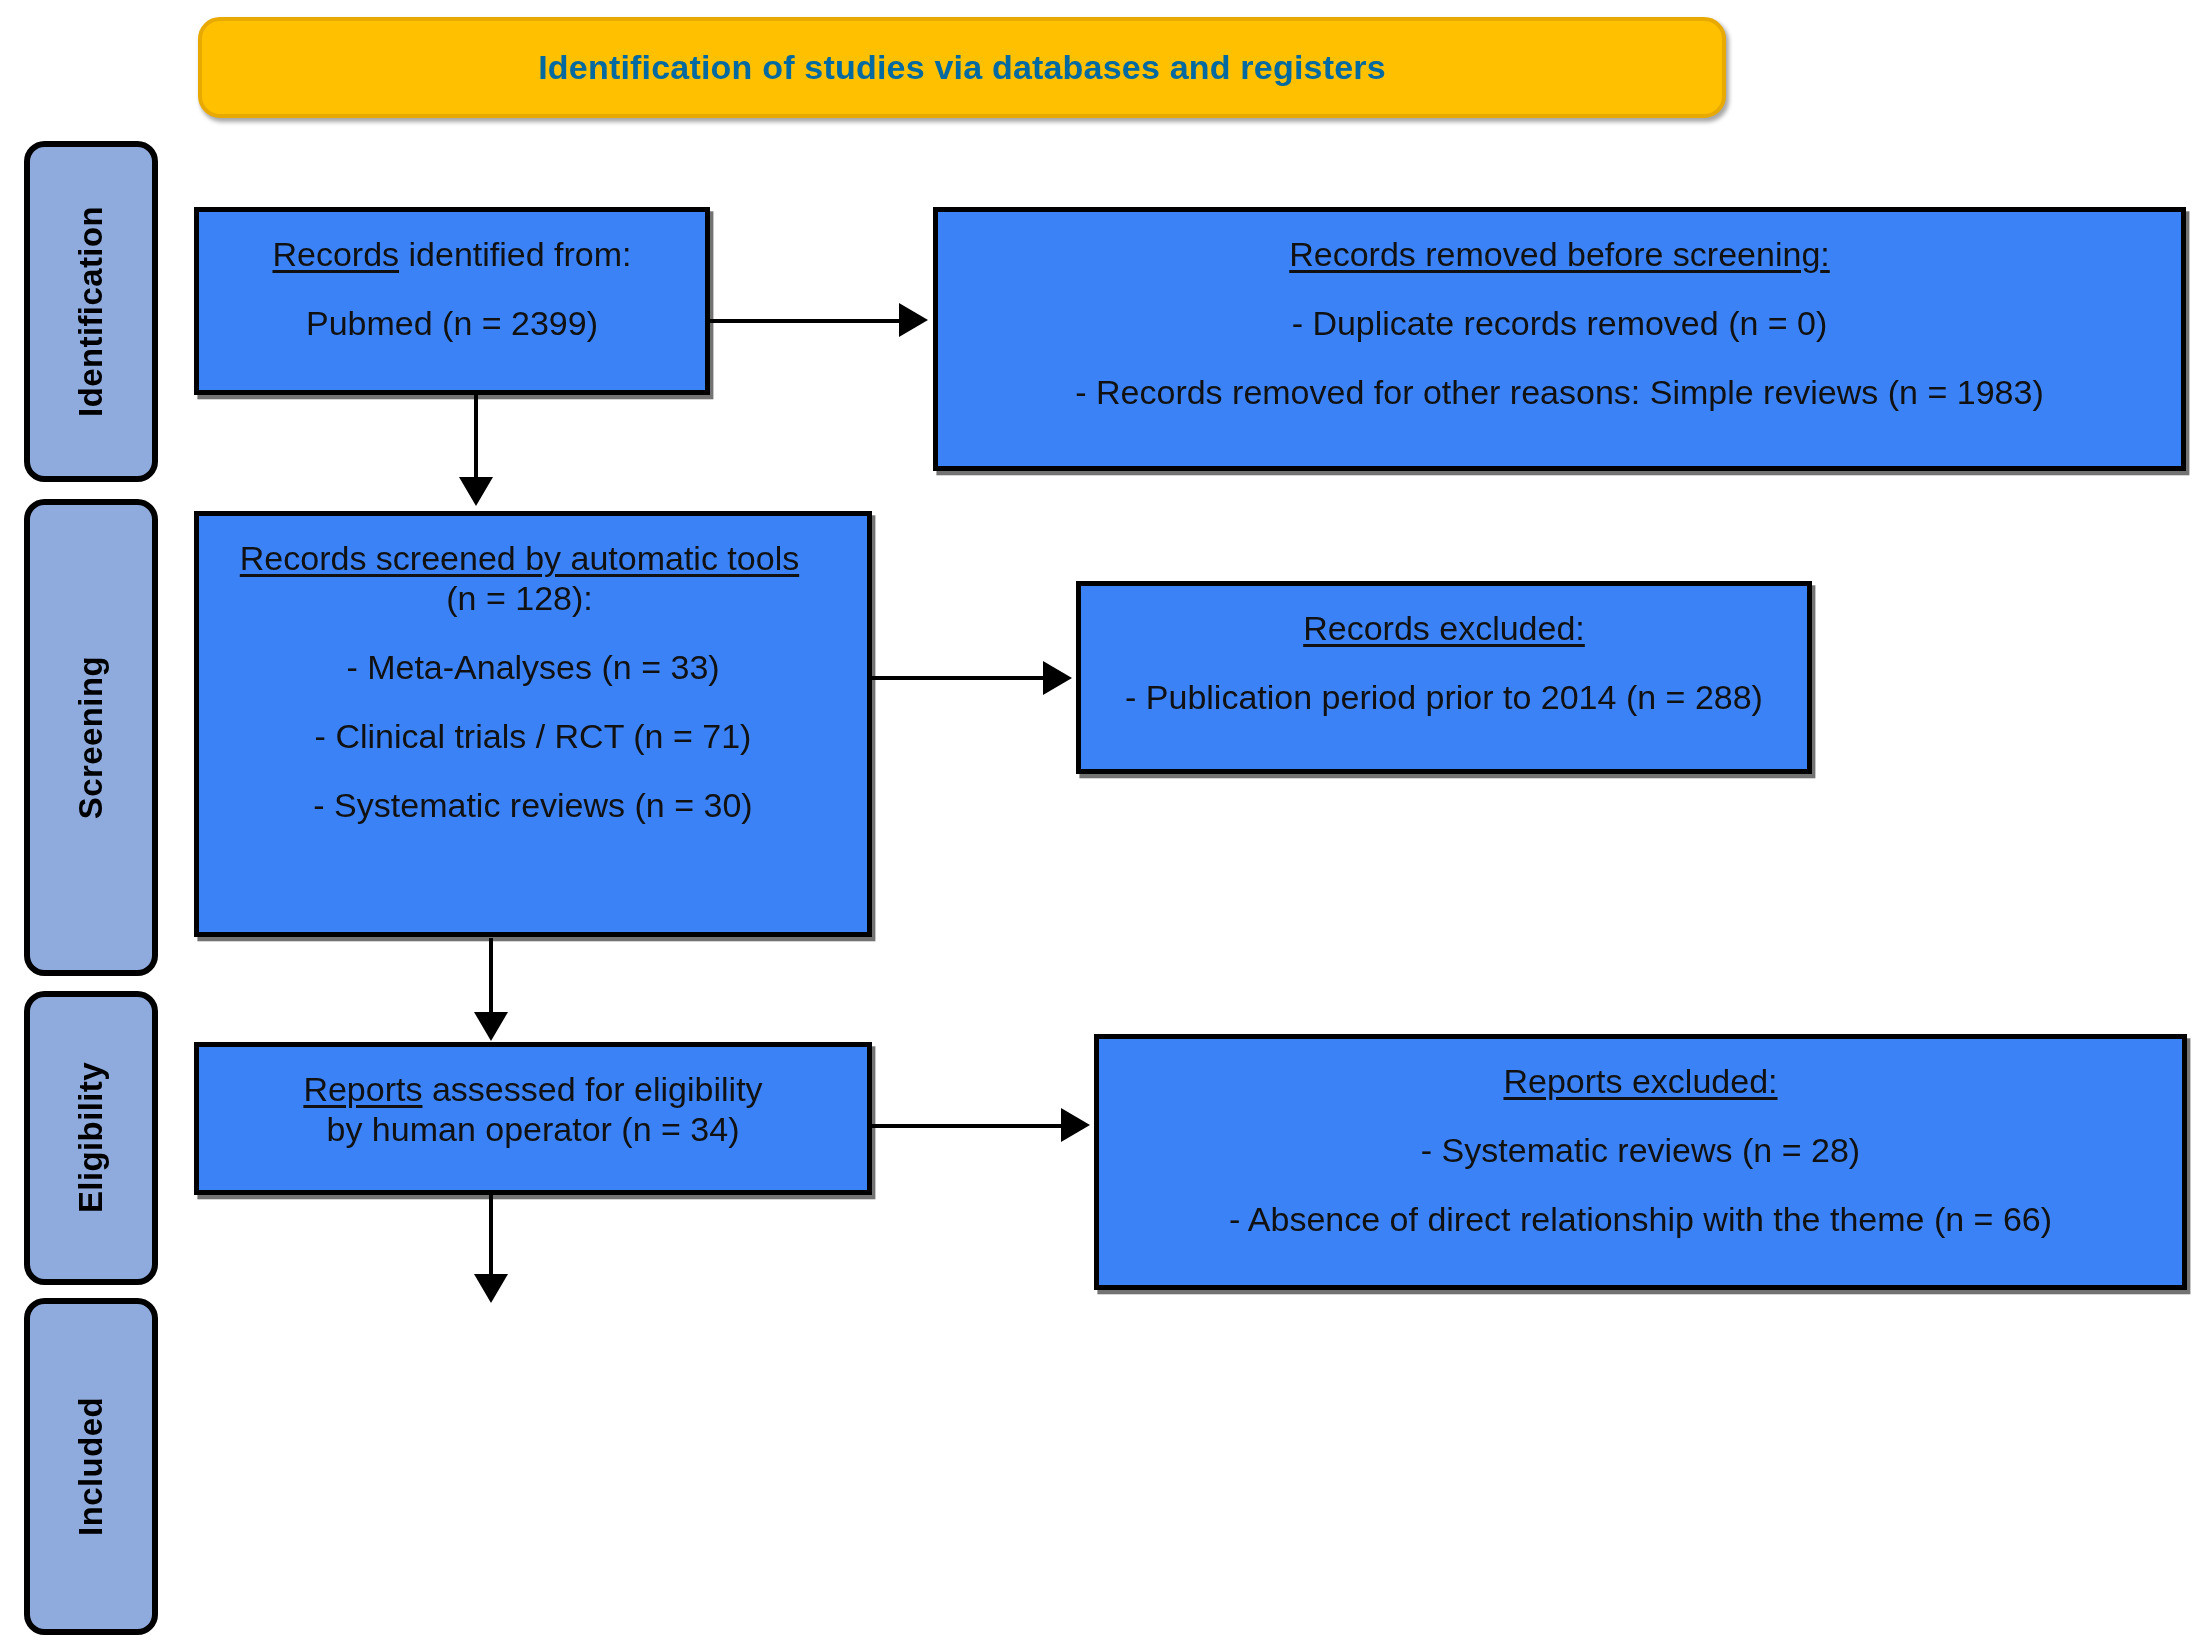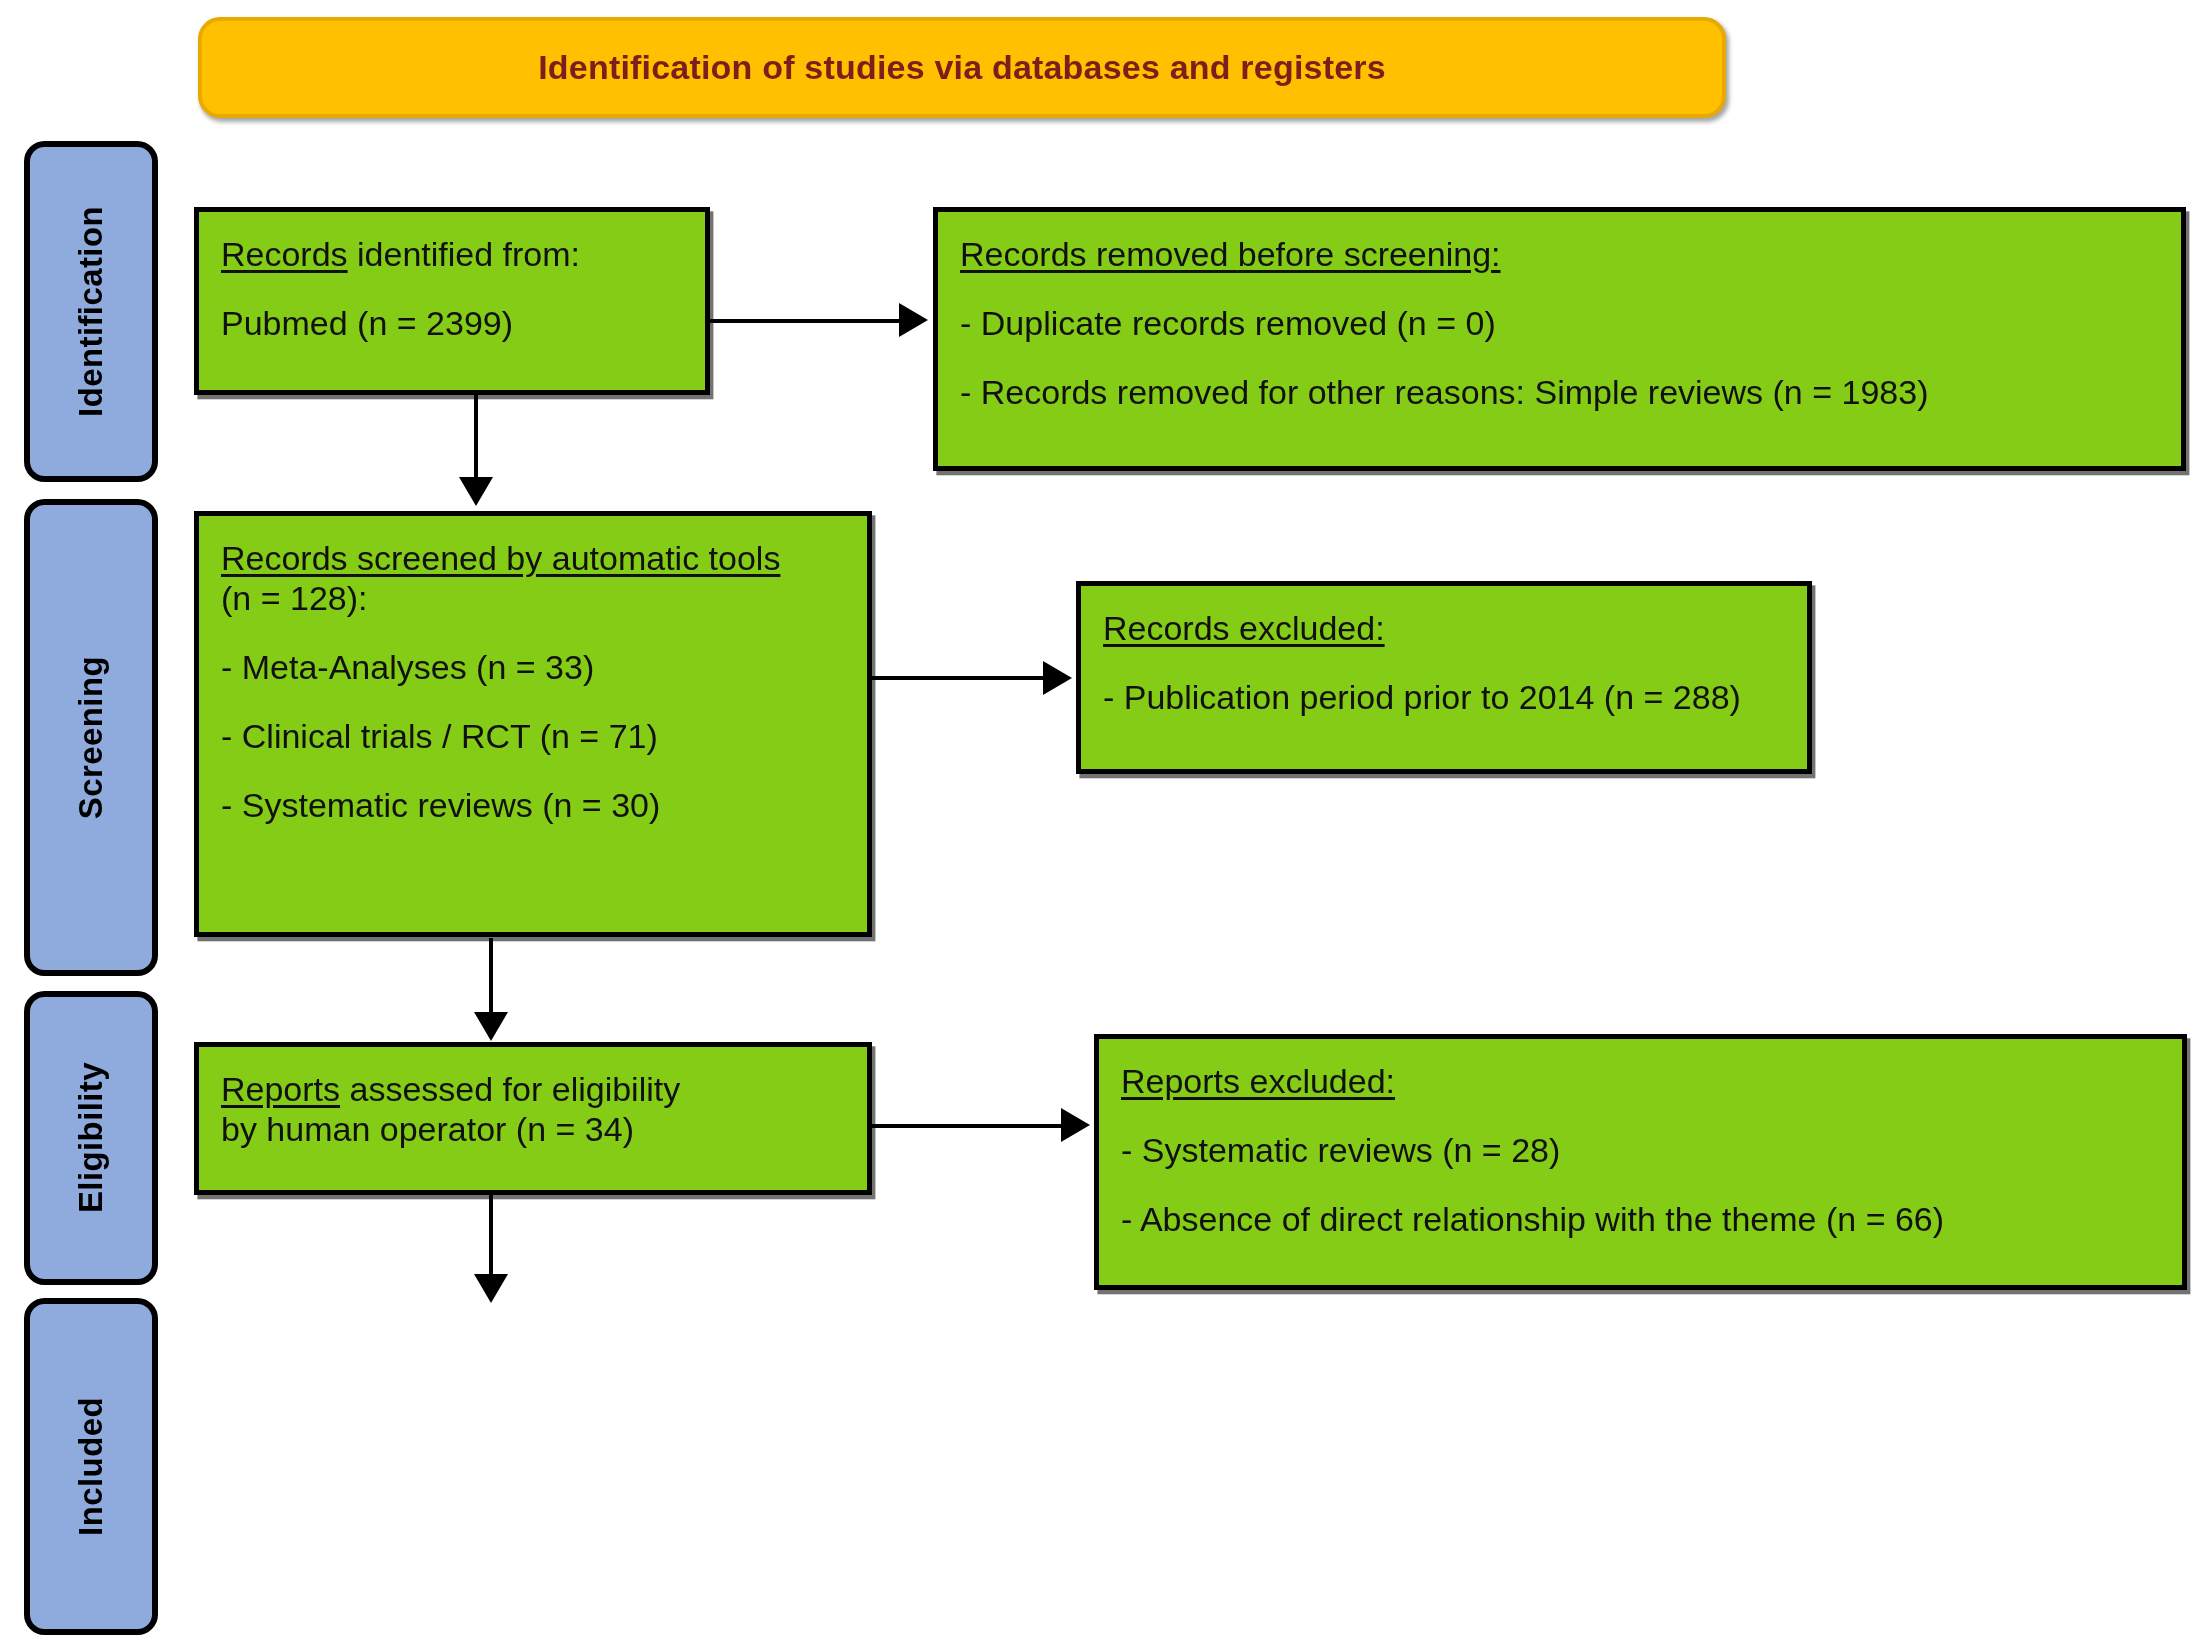--- a/index.html
+++ b/index.html
@@ -32,21 +32,21 @@
     border-radius: 22px;
     box-sizing: border-box;
     display: flex;
     align-items: center;
     justify-content: center;
     box-shadow: 2.6px 3.4px 4.3px rgba(0,0,0,0.35);
   }
   .title-banner-text {
     font-size: 34px;
     font-weight: bold;
-    color: #7f1d1d;
+    color: #0369a1;
     letter-spacing: 0.2px;
     text-align: center;
   }
 
   
   .stage-chip {
     position: absolute;
     left: 24px;
     width: 134px;
     background: #8FAADC;
@@ -63,25 +63,26 @@
     color: #000000;
     writing-mode: vertical-rl;
     transform: rotate(180deg);
     white-space: nowrap;
     letter-spacing: 0.4px;
   }
 
   
   .flow-box {
     position: absolute;
-    background: #84cc16;
+    background: #3b82f6;
     border: 5.1px solid #000000;
     box-sizing: border-box;
     padding: 22px 22px 17px 22px;
     box-shadow: 3.4px 4.3px 0 rgba(0,0,0,0.55);
+    text-align: center;
   }
   .flow-box .line {
     font-size: 34px;
     line-height: 1.18;
     color: #111111;
     white-space: nowrap;
   }
   .flow-box .line.wrap { white-space: normal; }
   .flow-box .gap-sm { height: 29px; }
   .u  { text-decoration: underline; text-underline-offset: 4.3px; }

